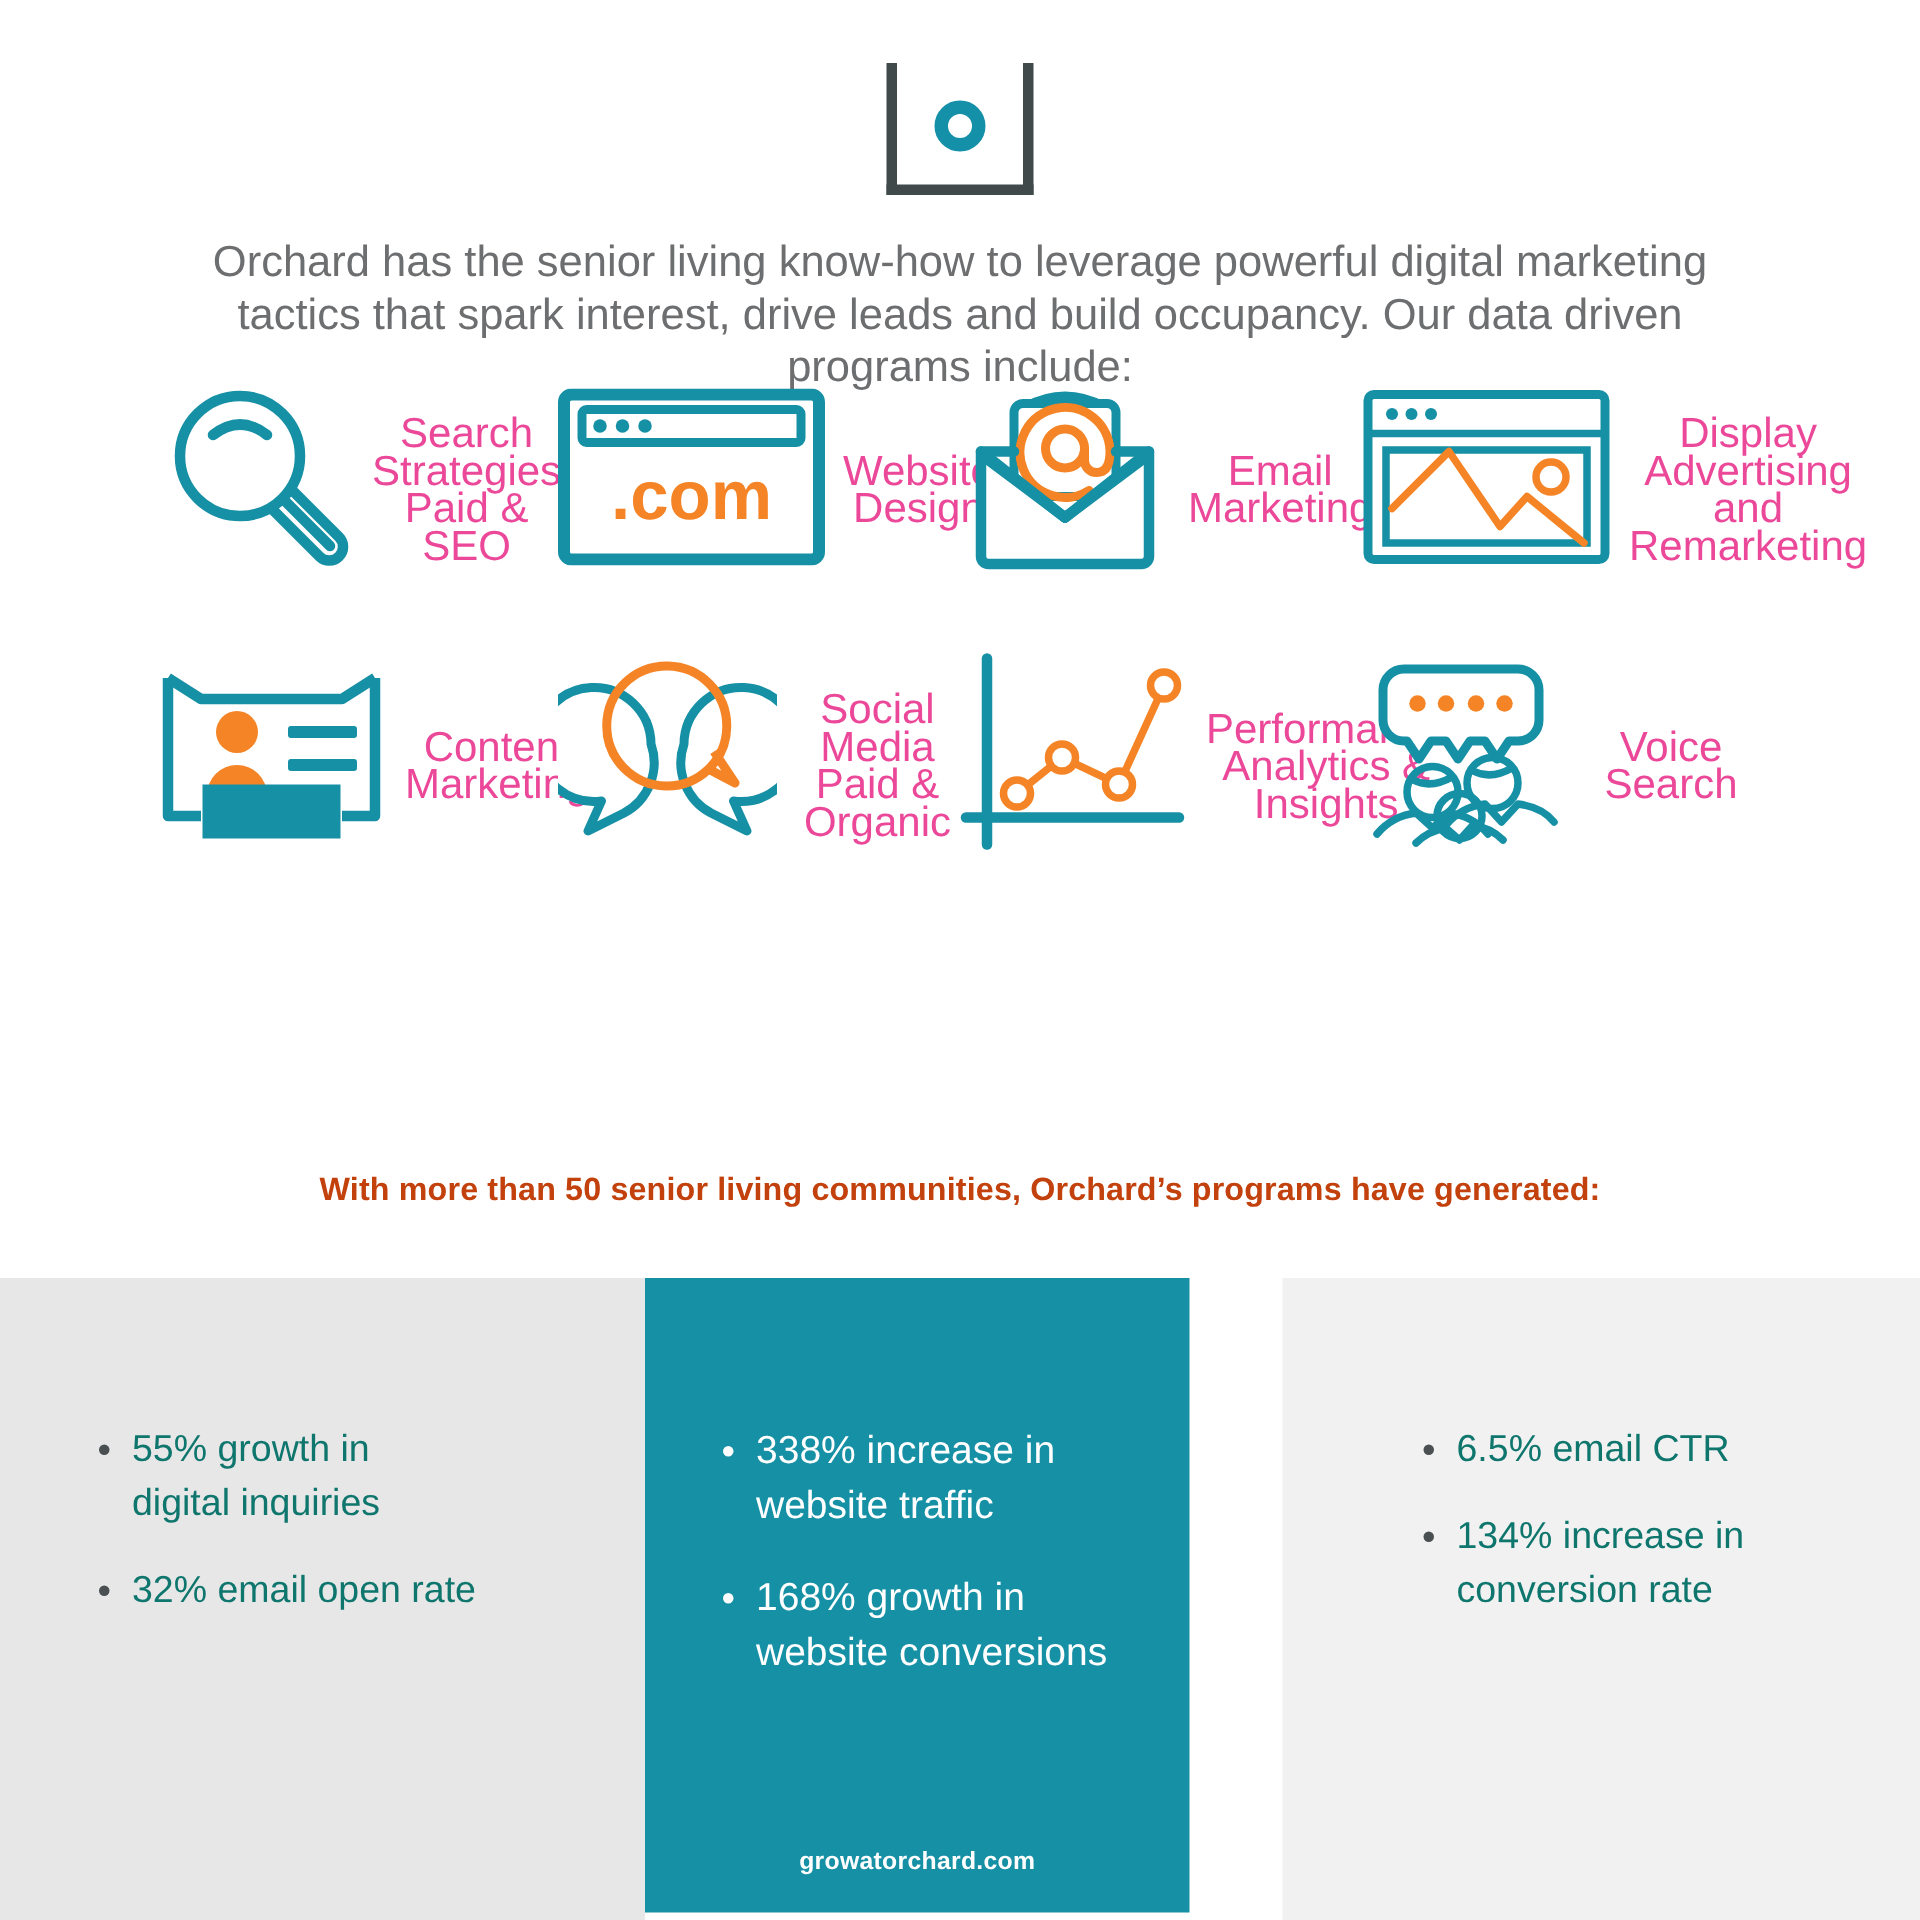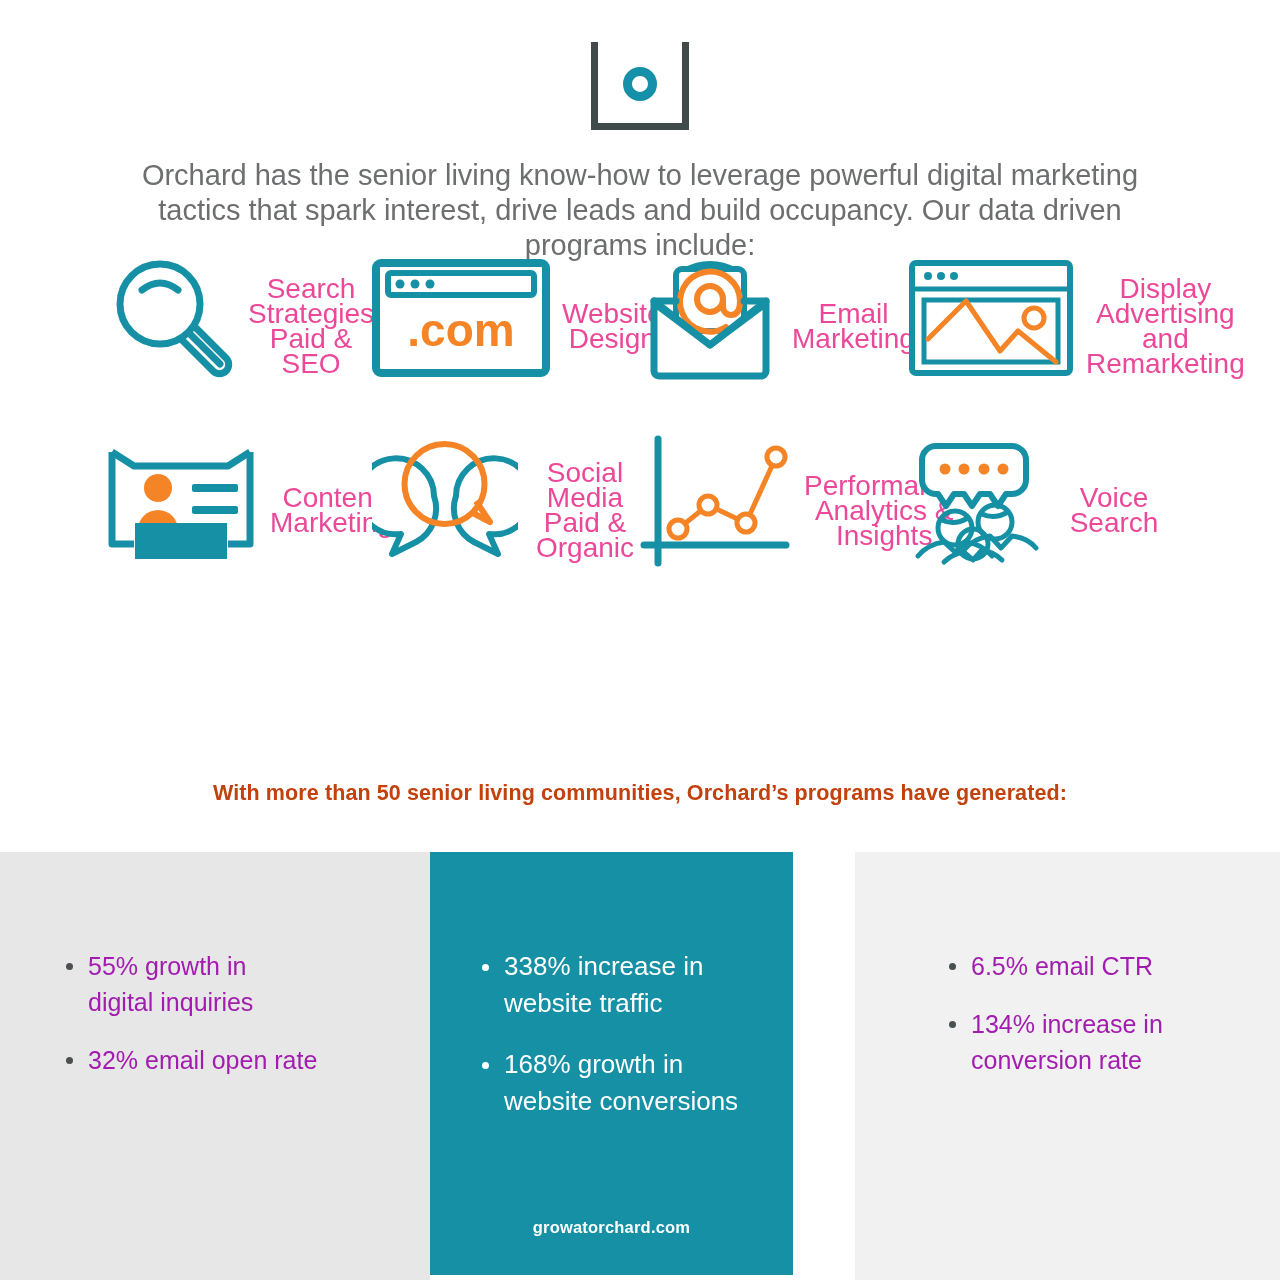--- a/index.html
+++ b/index.html
@@ -134,21 +134,21 @@
   }
   .panel-right {
     left: 855px;
     width: 425px;
     background: #f1f1f1;
   }
   .stat-list {
     list-style: none;
     font-size: 25px;
     line-height: 36px;
-    color: #a21caf;
+    color: #0f766e;
   }
   .panel-left .stat-list { margin-left: 66px; width: 330px; }
   .panel-center .stat-list { margin-left: 52px; width: 350px; color: #ffffff; font-size: 26px; line-height: 37px; }
   .panel-right .stat-list { margin-left: 94px; width: 320px; }
   .stat-item {
     position: relative;
     padding-left: 22px;
     margin-bottom: 22px;
     white-space: pre-line;
   }
@@ -159,21 +159,21 @@
     left: 0;
     top: 15px;
     width: 7px; height: 7px;
     border-radius: 50%;
     background: #4a4f52;
   }
   .panel-center .stat-item::before { background: #ffffff; top: 16px; }
 
   .url {
     position: absolute;
-    bottom: 38px;
+    bottom: 24px;
     left: 0;
     width: 100%;
     text-align: center;
     color: #ffffff;
     font-size: 16.5px;
     font-weight: bold;
     letter-spacing: 0.2px;
   }
 </style>
 </head>

